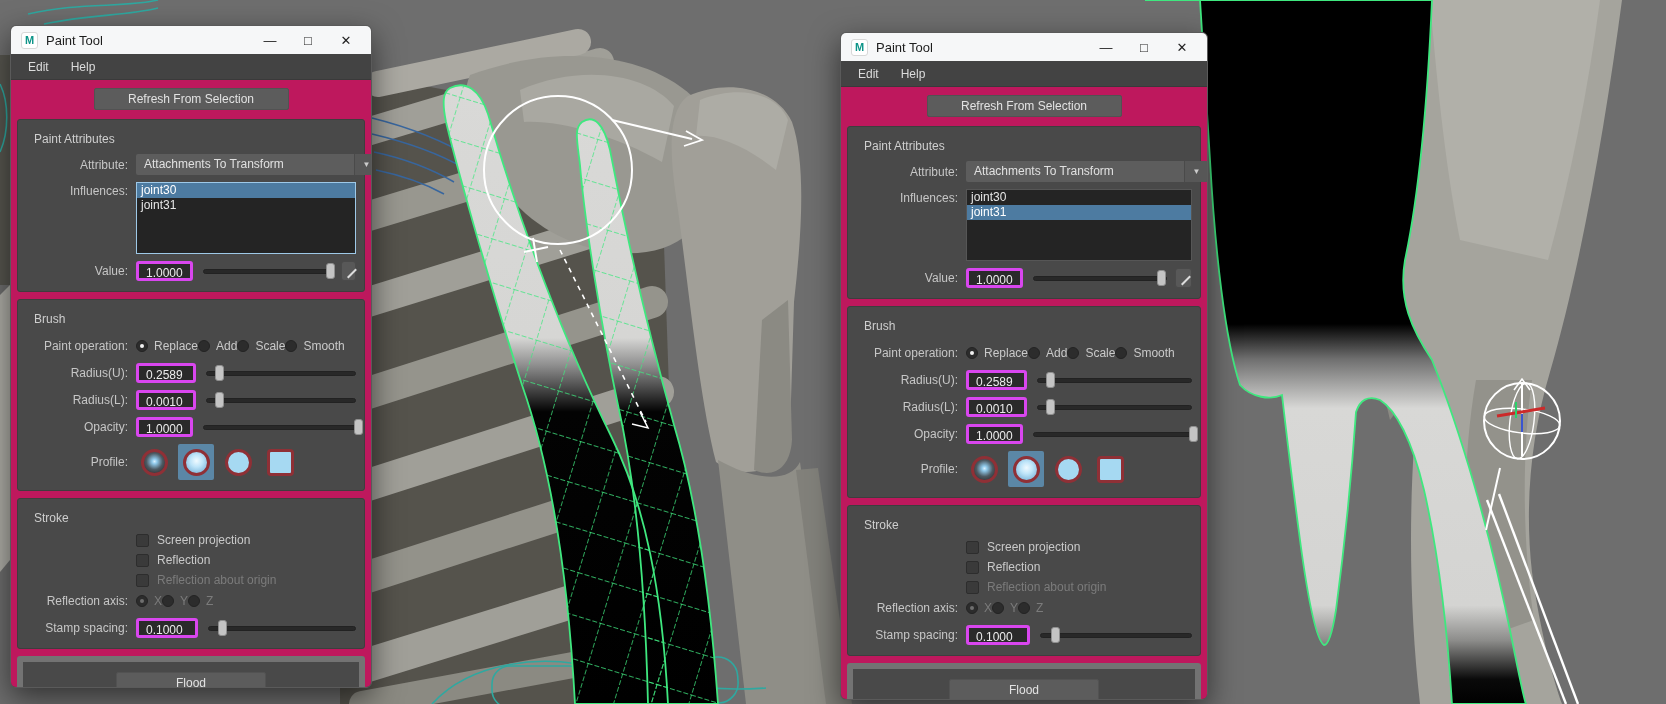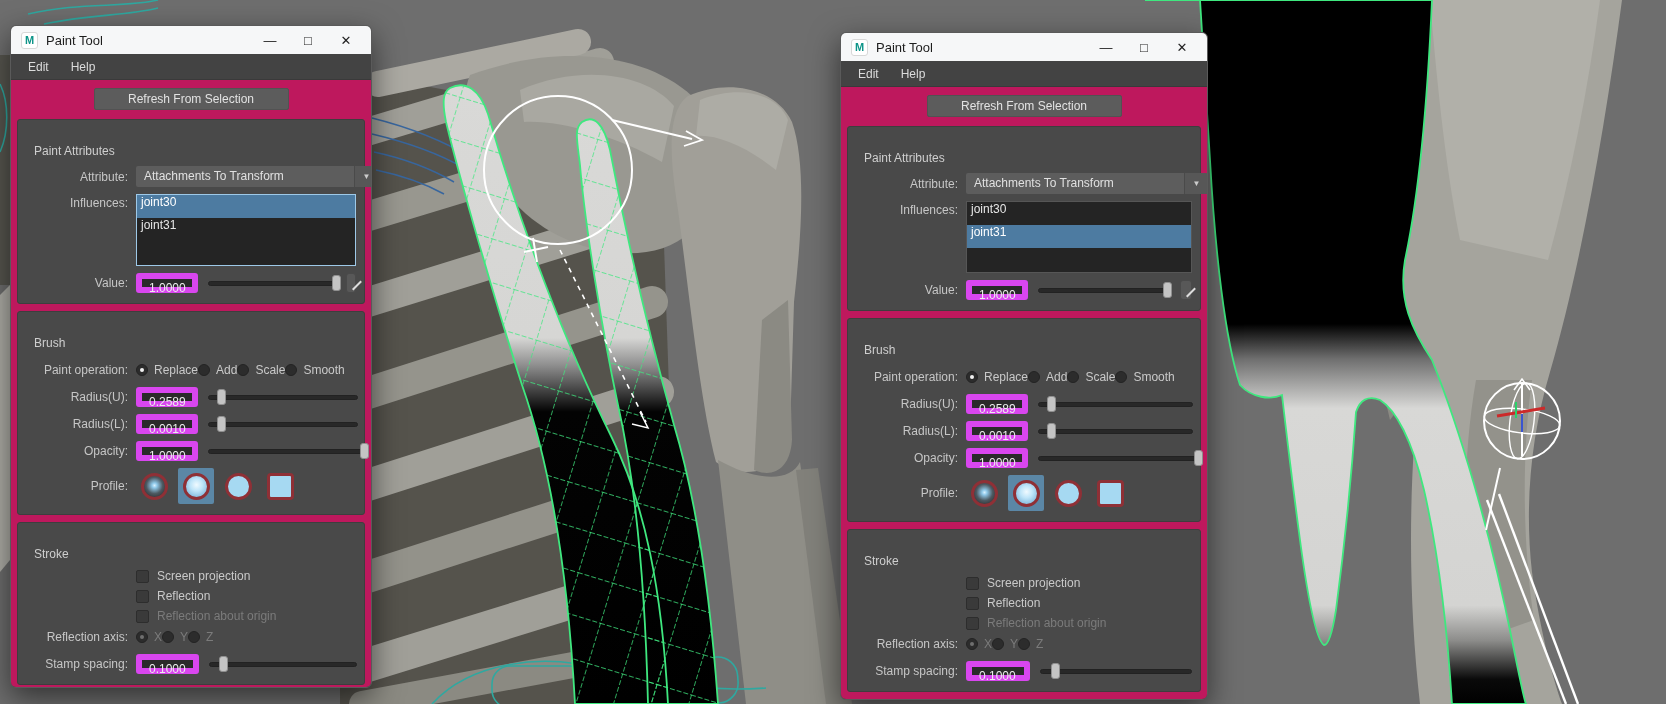--- a/index.html
+++ b/index.html
@@ -26,40 +26,40 @@
     gap:4px; padding:0 8px; flex:0 0 auto; color:#dcdcdc; }
   .menu-item{ padding:3px 9px; }
 
   .win-body{ flex:1; display:flex; flex-direction:column; padding:4px 6px 6px 6px; gap:7px; background:#be185d; }
   .refresh-row{ display:flex; justify-content:center; padding:4px 0 2px 0; }
   .btn{ background:#5c5c5c; color:#e2e2e2; border:1px solid #525252; border-radius:2px;
     text-align:center; padding:3px 10px; }
   .refresh-btn{ width:195px; }
 
   .section{ background:#494949; border:1px solid #3e3e3e; border-radius:3px; padding:6px 8px 10px 8px; }
-  .section-title{ color:#cfcfcf; margin:18px 0 8px 8px; }
+  .section-title{ color:#cfcfcf; margin:6px 0 8px 8px; }
 
   .row{ display:flex; align-items:center; margin:4px 0 7px 0; min-height:20px; }
   .row:last-child{ margin-bottom:0; }
   .lbl{ width:110px; text-align:right; padding-right:8px; color:#c6c6c6; flex:0 0 auto; }
   .lbl.dim, .dim{ color:#7b7b7b; }
 
   .dropdown{ display:flex; align-items:center; height:21px; }
   .dropdown .dd-value{ background:#5d5d5d; color:#e0e0e0; height:21px; line-height:21px; padding:0 8px;
     width:218px; border-radius:2px 0 0 2px; }
   .dropdown .dd-arrow{ width:24px; height:21px; background:#575757; border-left:1px solid #4a4a4a;
     border-radius:0 2px 2px 0; display:flex; align-items:center; justify-content:center;
     color:#cccccc; font-size:8px; }
 
   .influences-list{ width:248px; height:72px; background:#242424; border:1px solid #565656; overflow:hidden; }
   .influences-list.focused{ border:1px solid #9ec9e8; }
-  .list-row{ height:23px; line-height:15px; padding:0 4px; color:#e6e6e6; font-size:12px; }
+  .list-row{ height:15px; line-height:15px; padding:0 4px; color:#e6e6e6; font-size:12px; }
   .list-row.selected{ background:#4d7ba1; color:#ffffff; }
 
-  .tfield{ background:#2a2a2a; border:6px solid #d946ef; border-radius:3px; color:#ececec;
+  .tfield{ background:#2a2a2a; border:3px solid #d946ef; border-radius:3px; color:#ececec;
     height:20px; line-height:18px; padding:0 7px; width:62px; }
   .tfield.wide{ width:66px; }
 
   .slider{ position:relative; height:18px; margin-left:10px; flex:0 0 auto; }
   .slider .track{ position:absolute; left:0; right:0; top:7px; height:5px; background:#282828;
     border-radius:3px; border:1px solid #222; }
   .slider .thumb{ position:absolute; top:1px; width:9px; height:16px; background:#c4c4c4;
     border-radius:3px; border:1px solid #8f8f8f; }
 
   .picker-btn{ width:24px; height:20px; margin-left:8px; background:#585858; border:1px solid #4a4a4a;

